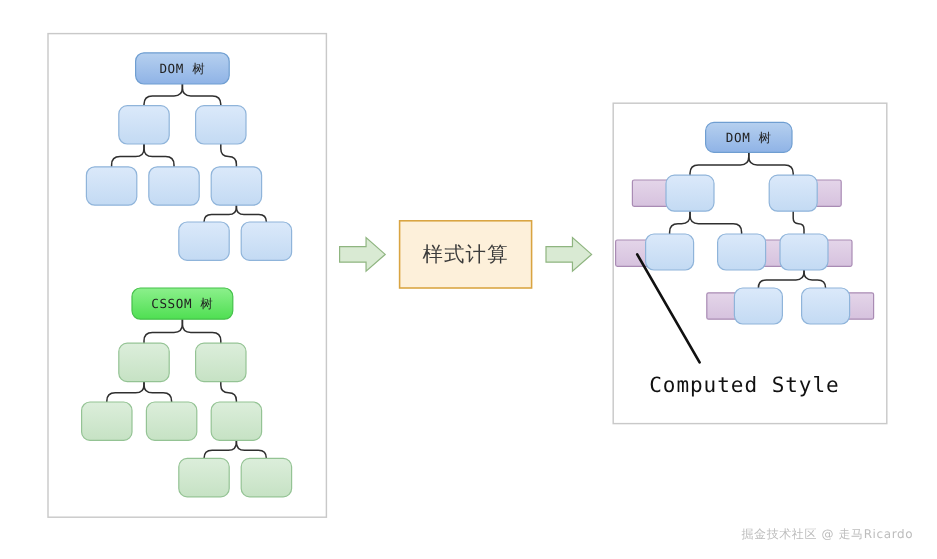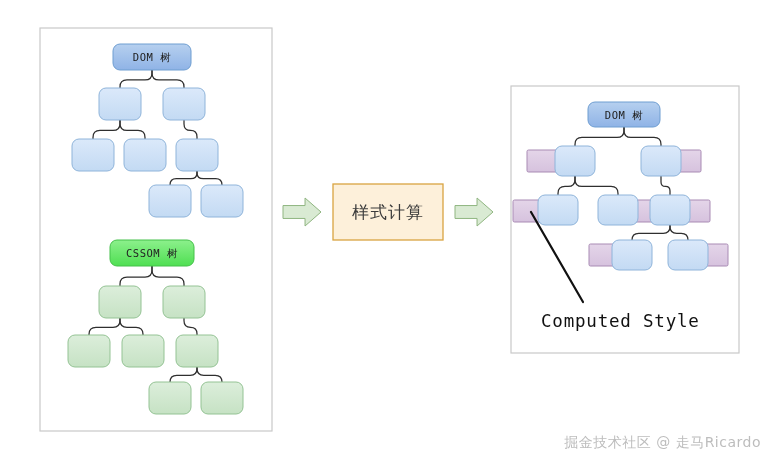--- a/index.html
+++ b/index.html
@@ -44,21 +44,21 @@
   .lbl-computed{
     font-family:"DejaVu Sans Mono","Liberation Mono",monospace;
     font-size:17.5px;fill:#111111;
     text-anchor:start;dominant-baseline:middle;
     letter-spacing:0.8px;
   }
   .watermark{
     position:absolute;
     right:20px;bottom:14px;
     font-family:"DejaVu Sans","Liberation Sans",sans-serif;
-    font-size:14px;
+    font-size:10px;
     color:#bdbdbd;
     white-space:nowrap;
     letter-spacing:0.5px;
     user-select:none;
   }
 </style>
 </head>
 <body>
 
 <div id="stage">

